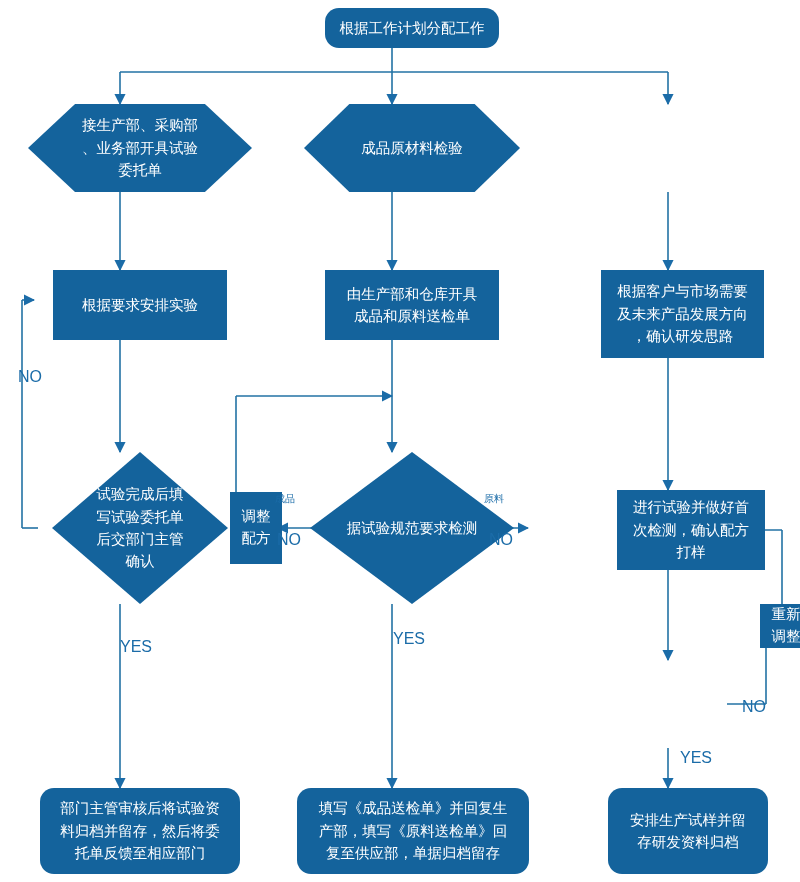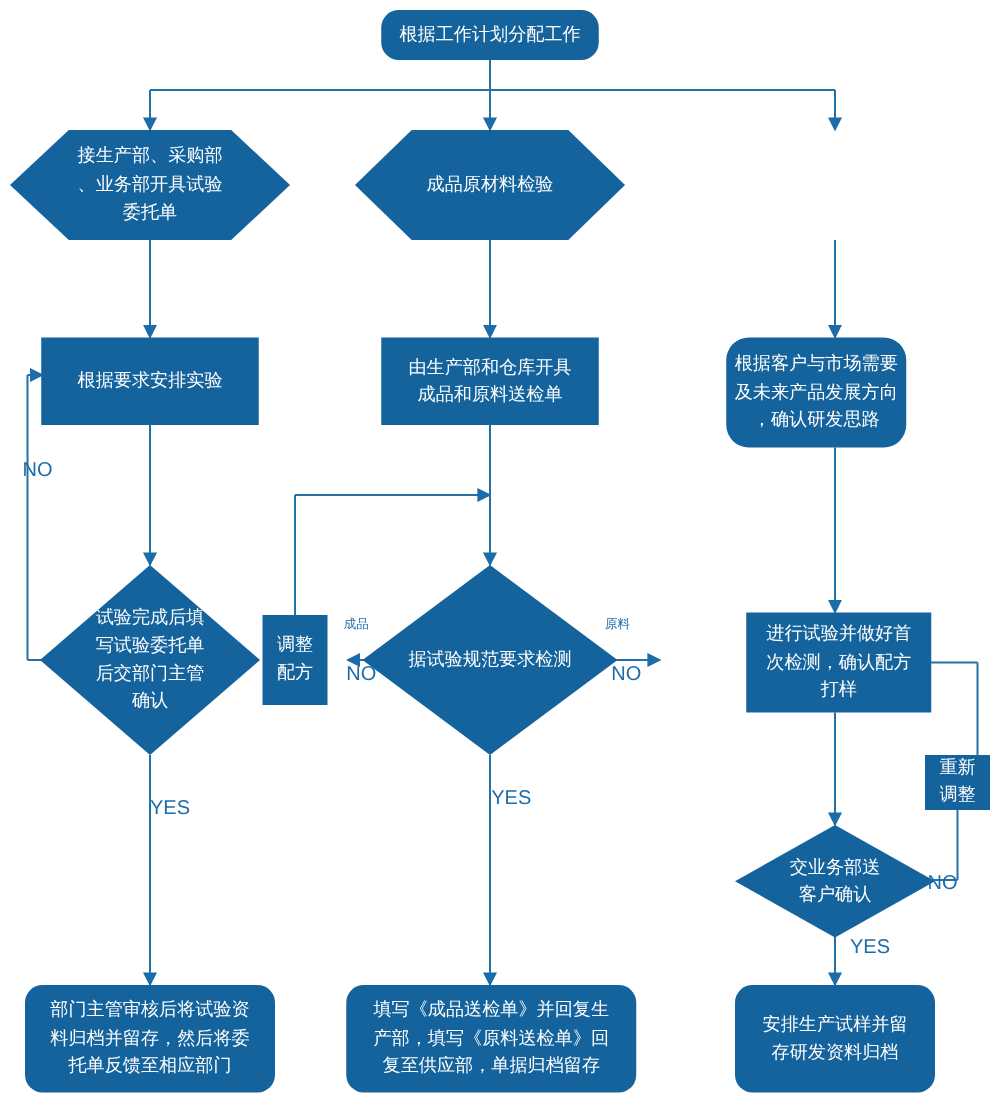--- a/index.html
+++ b/index.html
@@ -28,20 +28,21 @@
   .node {
     position: absolute;
     box-sizing: border-box;
     display: flex;
     align-items: center;
     justify-content: center;
     text-align: center;
     color: #ffffff;
     line-height: 1.55;
     z-index: 3;
+    margin-left: 20px;
   }
   .node .label {
     display: block;
     white-space: pre-line;
     padding: 0 6px;
   }
   .node.rounded {
     background: #14639c;
     border-radius: 14px;
     font-size: 14.5px;
@@ -147,21 +148,21 @@
     <span class="label">成品原材料检验</span>
   </div>
 
   <div class="node rect" style="left:33px; top:270px; width:174px; height:70px;">
     <span class="label">根据要求安排实验</span>
   </div>
   <div class="node rect" style="left:305px; top:270px; width:174px; height:70px;">
     <span class="label">由生产部和仓库开具
 成品和原料送检单</span>
   </div>
-  <div class="node rect" style="left:581px; top:270px; width:144px; height:88px;border-radius:18px;">
+  <div class="node rect" style="left:581px; top:270px; width:163px; height:88px;">
     <span class="label">根据客户与市场需要
 及未来产品发展方向
 ，确认研发思路</span>
   </div>
 
   <div class="node diamond" style="left:32px; top:452px; width:176px; height:152px;">
     <span class="label">试验完成后填
 写试验委托单
 后交部门主管
 确认</span>
@@ -181,24 +182,20 @@
     <span class="label">进行试验并做好首
 次检测，确认配方
 打样</span>
   </div>
 
   <div class="node rect-small" style="left:740px; top:604px; width:52px; height:44px;">
     <span class="label">重新
 调整</span>
   </div>
 
-  <div class="node diamond" style="left:588px; top:660px; width:160px; height:90px;">
-    <span class="label">交业务部送
-客户确认</span>
-  </div>
 
   <div class="node rounded" style="left:20px; top:788px; width:200px; height:86px;">
     <span class="label">部门主管审核后将试验资
 料归档并留存，然后将委
 托单反馈至相应部门</span>
   </div>
   <div class="node rounded" style="left:588px; top:788px; width:160px; height:86px;">
     <span class="label">安排生产试样并留
 存研发资料归档</span>
   </div>

